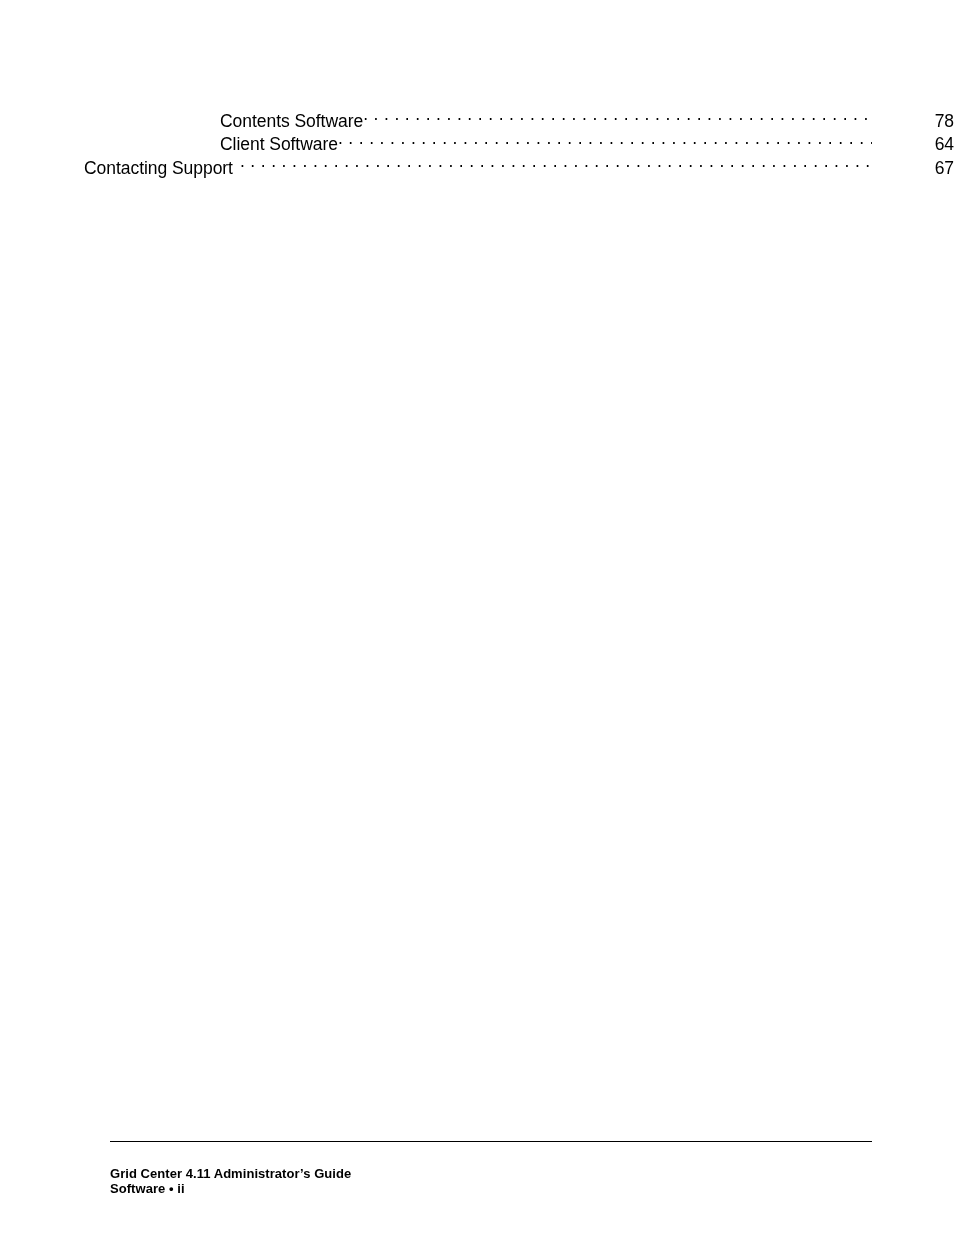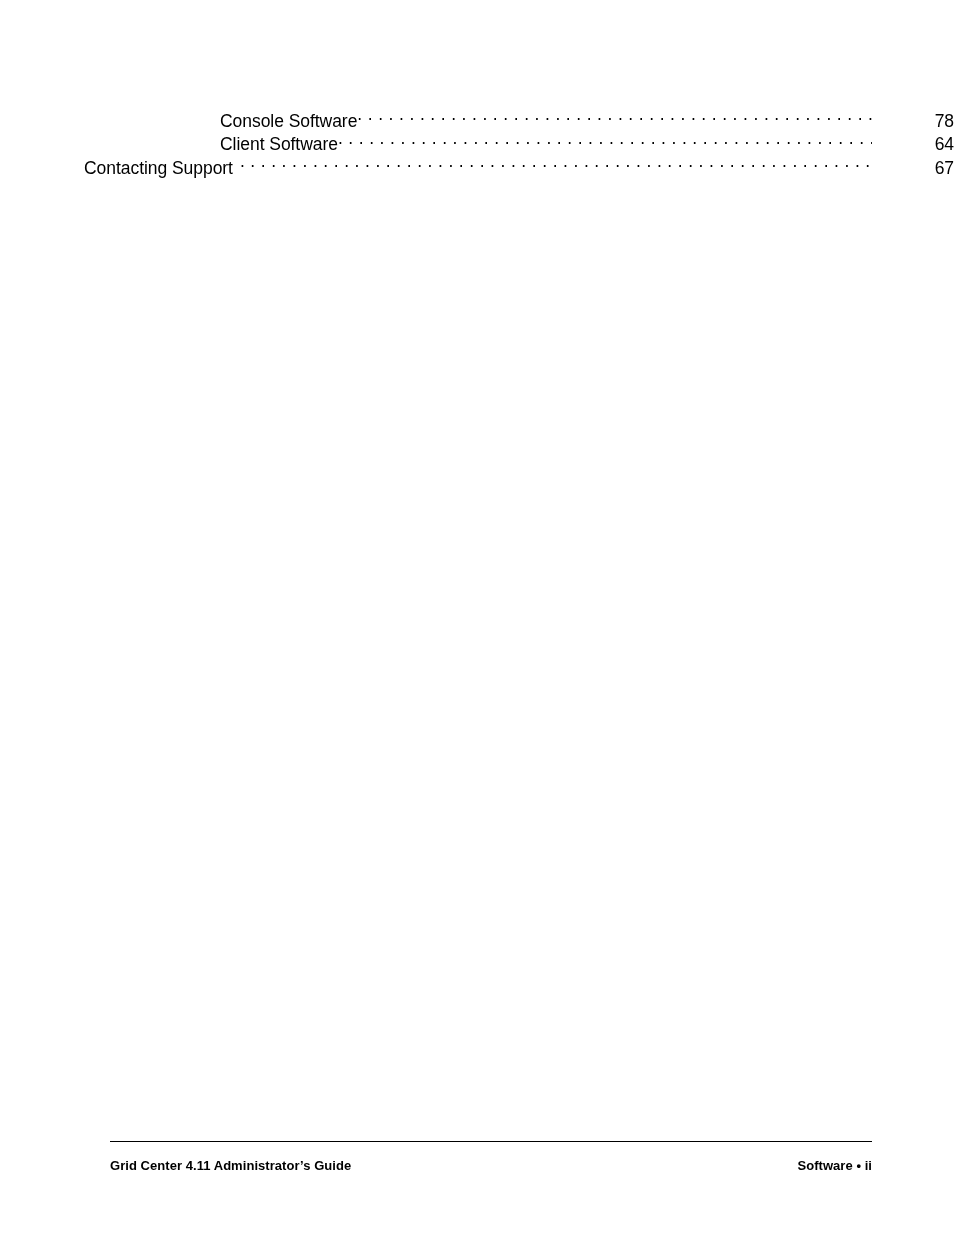--- a/index.html
+++ b/index.html
@@ -97,40 +97,41 @@
   .footer-rule {
     width: 762px;
     height: 0;
     border-top: 1.6px solid #000000;
   }
 
   .footer-row {
     display: flex;
     justify-content: space-between;
     align-items: baseline;
-    margin-top: 16px;
+    margin-top: 24px;
     font-size: 13px;
     font-weight: bold;
     letter-spacing: 0.05px;
     color: #000000;
     white-space: nowrap;
+    flex-direction: column;
   }
 
   .footer-left { text-align: left; }
   .footer-right { text-align: right; }
 </style>
 </head>
 <body>
 
 <div class="page">
 
   <div class="toc">
 
     <div class="toc-entry level-2">
-      <span class="toc-title">Console Software</span>
+      <span class="toc-title">Contents Software</span>
       <span class="toc-leader tight"></span>
       <span class="toc-page">78</span>
     </div>
 
     <div class="toc-entry level-2">
       <span class="toc-title">Client Software</span>
       <span class="toc-leader tight"></span>
       <span class="toc-page">64</span>
     </div>
 

